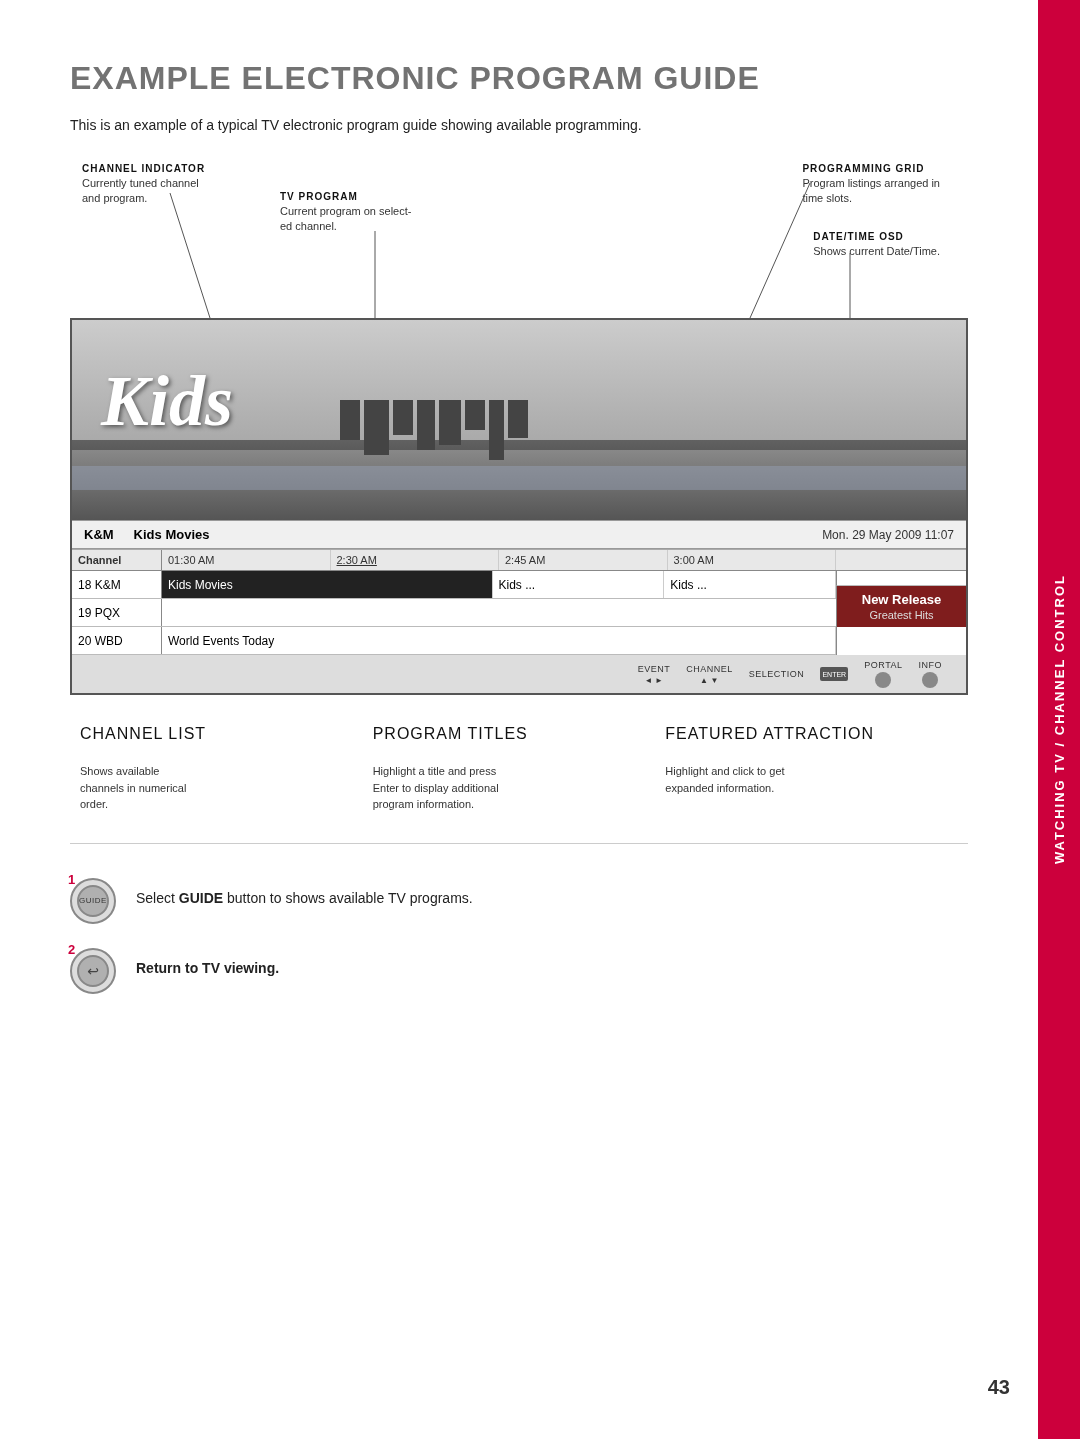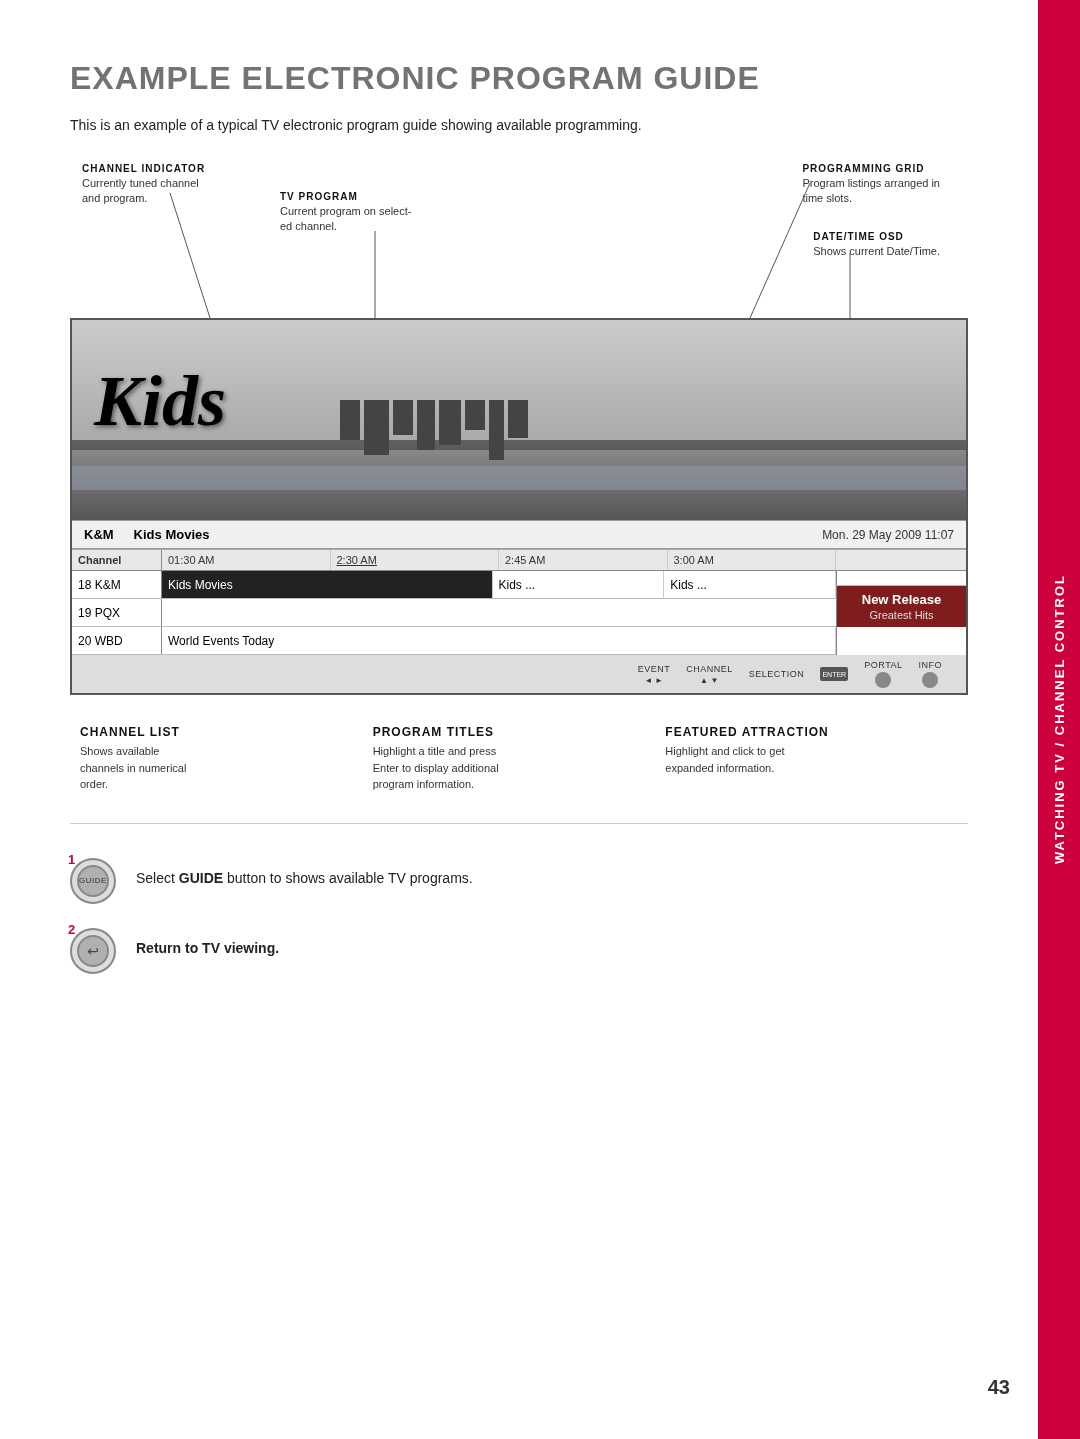--- a/index.html
+++ b/index.html
@@ -133,24 +133,24 @@
       position: absolute;
       bottom: 15%;
       left: 0; right: 0;
       height: 12%;
       background: rgba(150,160,180,0.5);
     }
 
     .kids-text {
       position: absolute;
       top: 40px;
-      left: 22px;
+      left: 29px;
       font-size: 72px;
       font-weight: bold;
-      color: #000000;
+      color: #ffffff;
       text-shadow: 2px 2px 4px rgba(0,0,0,0.5);
       font-style: italic;
       font-family: 'Times New Roman', serif;
     }
 
     
     .channel-bar {
       background: #f0f0f0;
       border-top: 1px solid #999;
       border-bottom: 1px solid #999;
@@ -327,26 +327,26 @@
       justify-content: space-between;
       margin-top: 20px;
       padding: 0 10px;
     }
 
     .below-ann {
       flex: 1;
     }
 
     .below-ann-label {
-      font-size: 12px;
-      font-weight: bold;
+      font-size: 16px;
+      font-weight: normal;
       letter-spacing: 1px;
       text-transform: uppercase;
       color: #111;
-      margin-bottom: 4px;
+      margin-bottom: 20px;
     }
 
     .below-ann-desc {
       font-size: 11px;
       color: #333;
       line-height: 1.5;
     }
 
     
     .divider {

